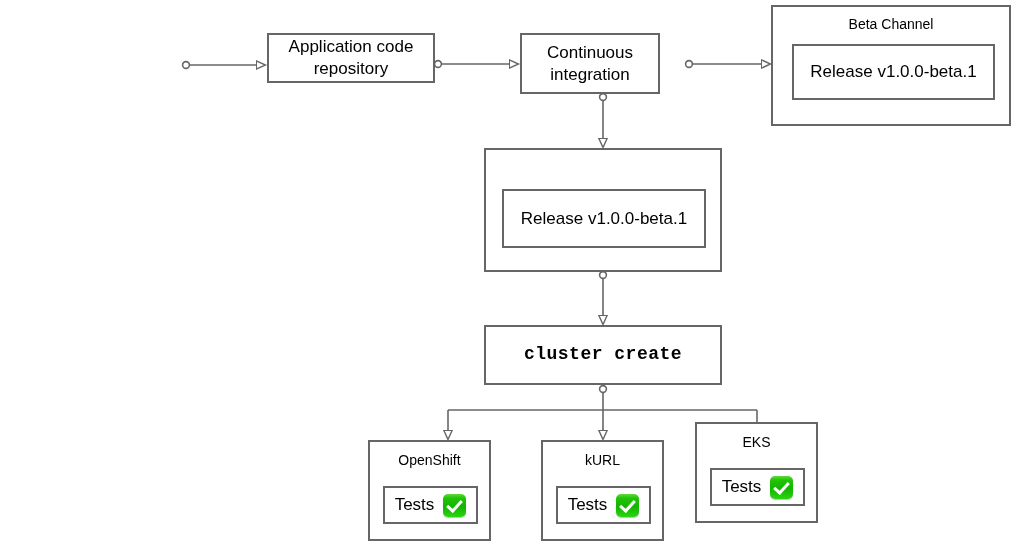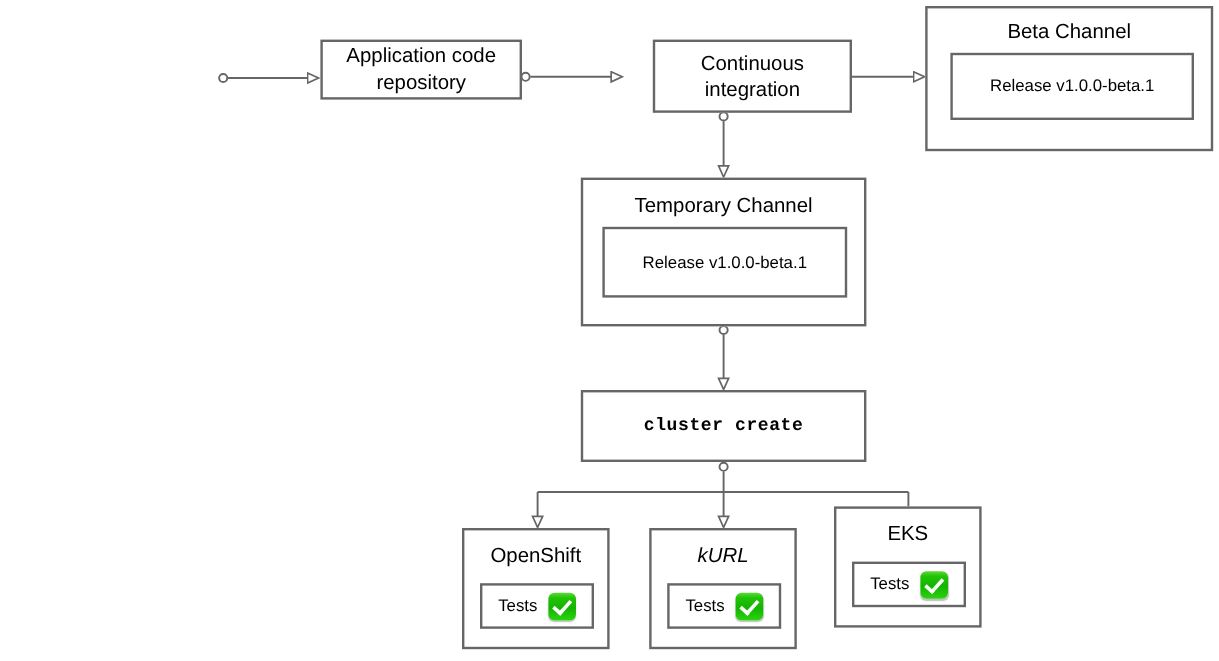--- a/index.html
+++ b/index.html
@@ -36,38 +36,38 @@
     color:#000;
   }
   .node.container{
     display:block;
     padding:0;
   }
   .container-title{
     position:absolute;
     left:0; right:0;
     text-align:center;
-    font-size:17px;
+    font-size:14px;
     color:#000;
   }
   .inner-box{
     position:absolute;
     box-sizing:border-box;
     border:2px solid #666666;
     background:#ffffff;
     display:flex;
     align-items:center;
     justify-content:center;
-    font-size:14px;
+    font-size:17px;
     color:#000;
   }
   .mono{
     font-family:"Liberation Mono","DejaVu Sans Mono",monospace;
     font-weight:bold;
-    font-size:15px;
+    font-size:18px;
     letter-spacing:0.5px;
   }
   .tests-row{
     display:flex;
     align-items:center;
     justify-content:center;
     gap:9px;
   }
   .check-badge{
     display:inline-block;
@@ -136,54 +136,53 @@
       <line x1="603" y1="410" x2="603" y2="439" stroke="#666666" stroke-width="1.6" marker-end="url(#arrowOpen)"></line>
       <line x1="757" y1="410" x2="757" y2="439" stroke="#666666" stroke-width="1.6" marker-end="url(#arrowOpen)"></line>
     </g>
   </svg>
 
 
   <div class="node" style="left:267px; top:33px; width:168px; height:50px; padding:0 14px;">
     <span>Application code repository</span>
   </div>
 
-  <div class="node" style="left:520px; top:33px; width:166px; height:61px; padding:0 14px;margin-left:24px;">
+  <div class="node" style="left:520px; top:33px; width:140px; height:61px; padding:0 14px;">
     <span>Continuous integration</span>
   </div>
 
   <div class="node container" style="left:771px; top:5px; width:240px; height:121px;">
     <div class="container-title" style="top:9px;">Beta Channel</div>
     <div class="inner-box" style="left:19px; top:37px; width:203px; height:56px;">
       <span>Release v1.0.0-beta.1</span>
     </div>
   </div>
 
   <div class="node container" style="left:484px; top:148px; width:238px; height:124px;">
-    <div class="container-title" style="top:11px;">Temporary Channel</div>
     <div class="inner-box" style="left:16px; top:39px; width:204px; height:59px;">
       <span>Release v1.0.0-beta.1</span>
     </div>
   </div>
 
   <div class="node" style="left:484px; top:325px; width:238px; height:60px;">
     <span class="mono">cluster create</span>
   </div>
 
-  <div class="node container" style="left:385px; top:440px; width:123px; height:101px;">
+  <div class="node container" style="left:368px; top:440px; width:123px; height:101px;">
     <div class="container-title" style="top:10px;">OpenShift</div>
     <div class="inner-box" style="left:13px; top:44px; width:95px; height:38px;">
       <span class="tests-row">
         <span>Tests</span>
         <span class="check-badge"></span>
       </span>
     </div>
   </div>
 
   <div class="node container" style="left:541px; top:440px; width:123px; height:101px;">
-    <div class="container-title" style="top:10px;font-style:italic;">kURL</div>
+    <div class="container-title" style="top:10px;">kURL</div>
     <div class="inner-box" style="left:13px; top:44px; width:95px; height:38px;">
       <span class="tests-row">
         <span>Tests</span>
         <span class="check-badge"></span>
       </span>
     </div>
   </div>
 
   <div class="node container" style="left:695px; top:422px; width:123px; height:101px;">
     <div class="container-title" style="top:10px;">EKS</div>

